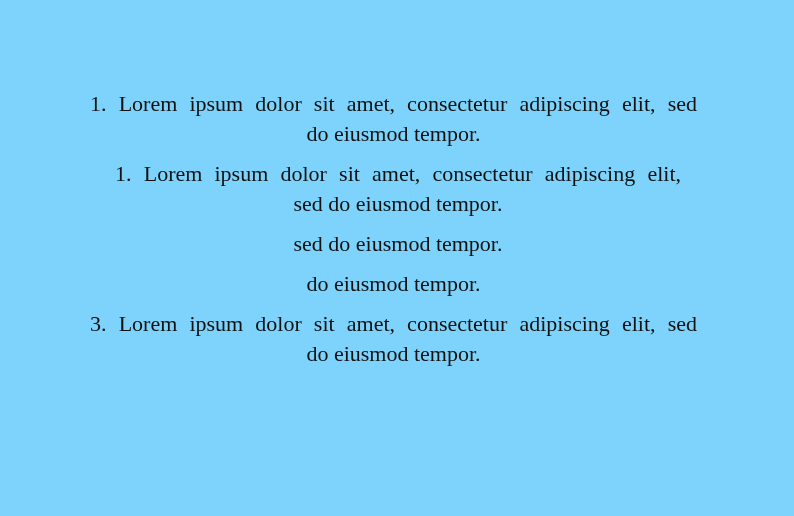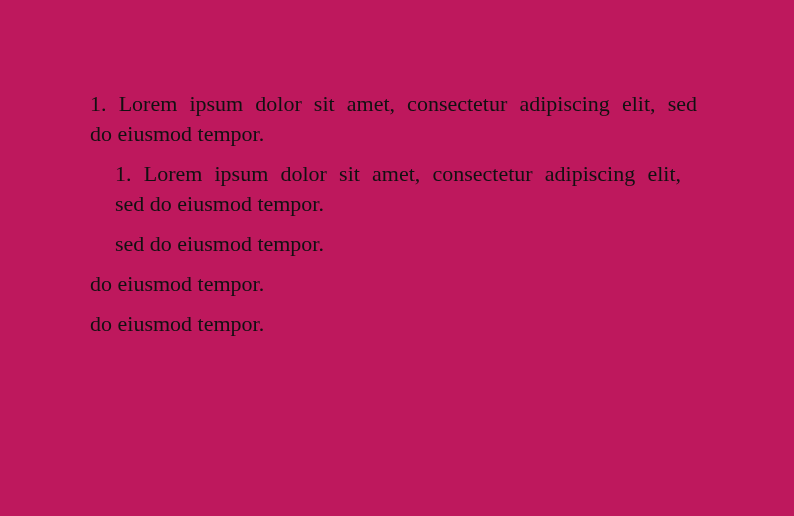--- a/index.html
+++ b/index.html
@@ -13,21 +13,21 @@
     overflow: hidden;
     position: relative;
     font-family: "Liberation Serif", "DejaVu Serif", serif;
     color: #111111;
   }
   .page {
     position: absolute;
     left: 0; top: 0;
     width: 794px;
     height: 516px;
-    background: #be185d;
+    background: #7dd3fc;
   }
   .doc-body {
     position: absolute;
     left: 90px;
     top: 89px;
     width: 607px;
     font-size: 22px;
     line-height: 30px;
   }
   .list-item {
@@ -35,21 +35,21 @@
   }
   .list-item.nested {
     margin-left: 25px;
     margin-right: 16px;
   }
   .line-first {
     text-align: justify;
     text-align-last: justify;
   }
   .line-rest {
-    text-align: left;
+    text-align: center;
   }
   .item-number {
     white-space: nowrap;
   }
 </style>
 </head>
 <body>
 
 <div class="page">
   <div class="doc-body">
@@ -66,17 +66,18 @@
 
     <div class="list-item nested">
       <div class="line-rest">sed do eiusmod tempor.</div>
     </div>
 
     <div class="list-item">
       <div class="line-rest">do eiusmod tempor.</div>
     </div>
 
     <div class="list-item">
+      <div class="line-first"><span class="item-number">3.</span> <span>Lorem ipsum dolor sit amet, consectetur adipiscing elit, sed</span></div>
       <div class="line-rest">do eiusmod tempor.</div>
     </div>
 
   </div>
 </div>
 
 </body></html>

